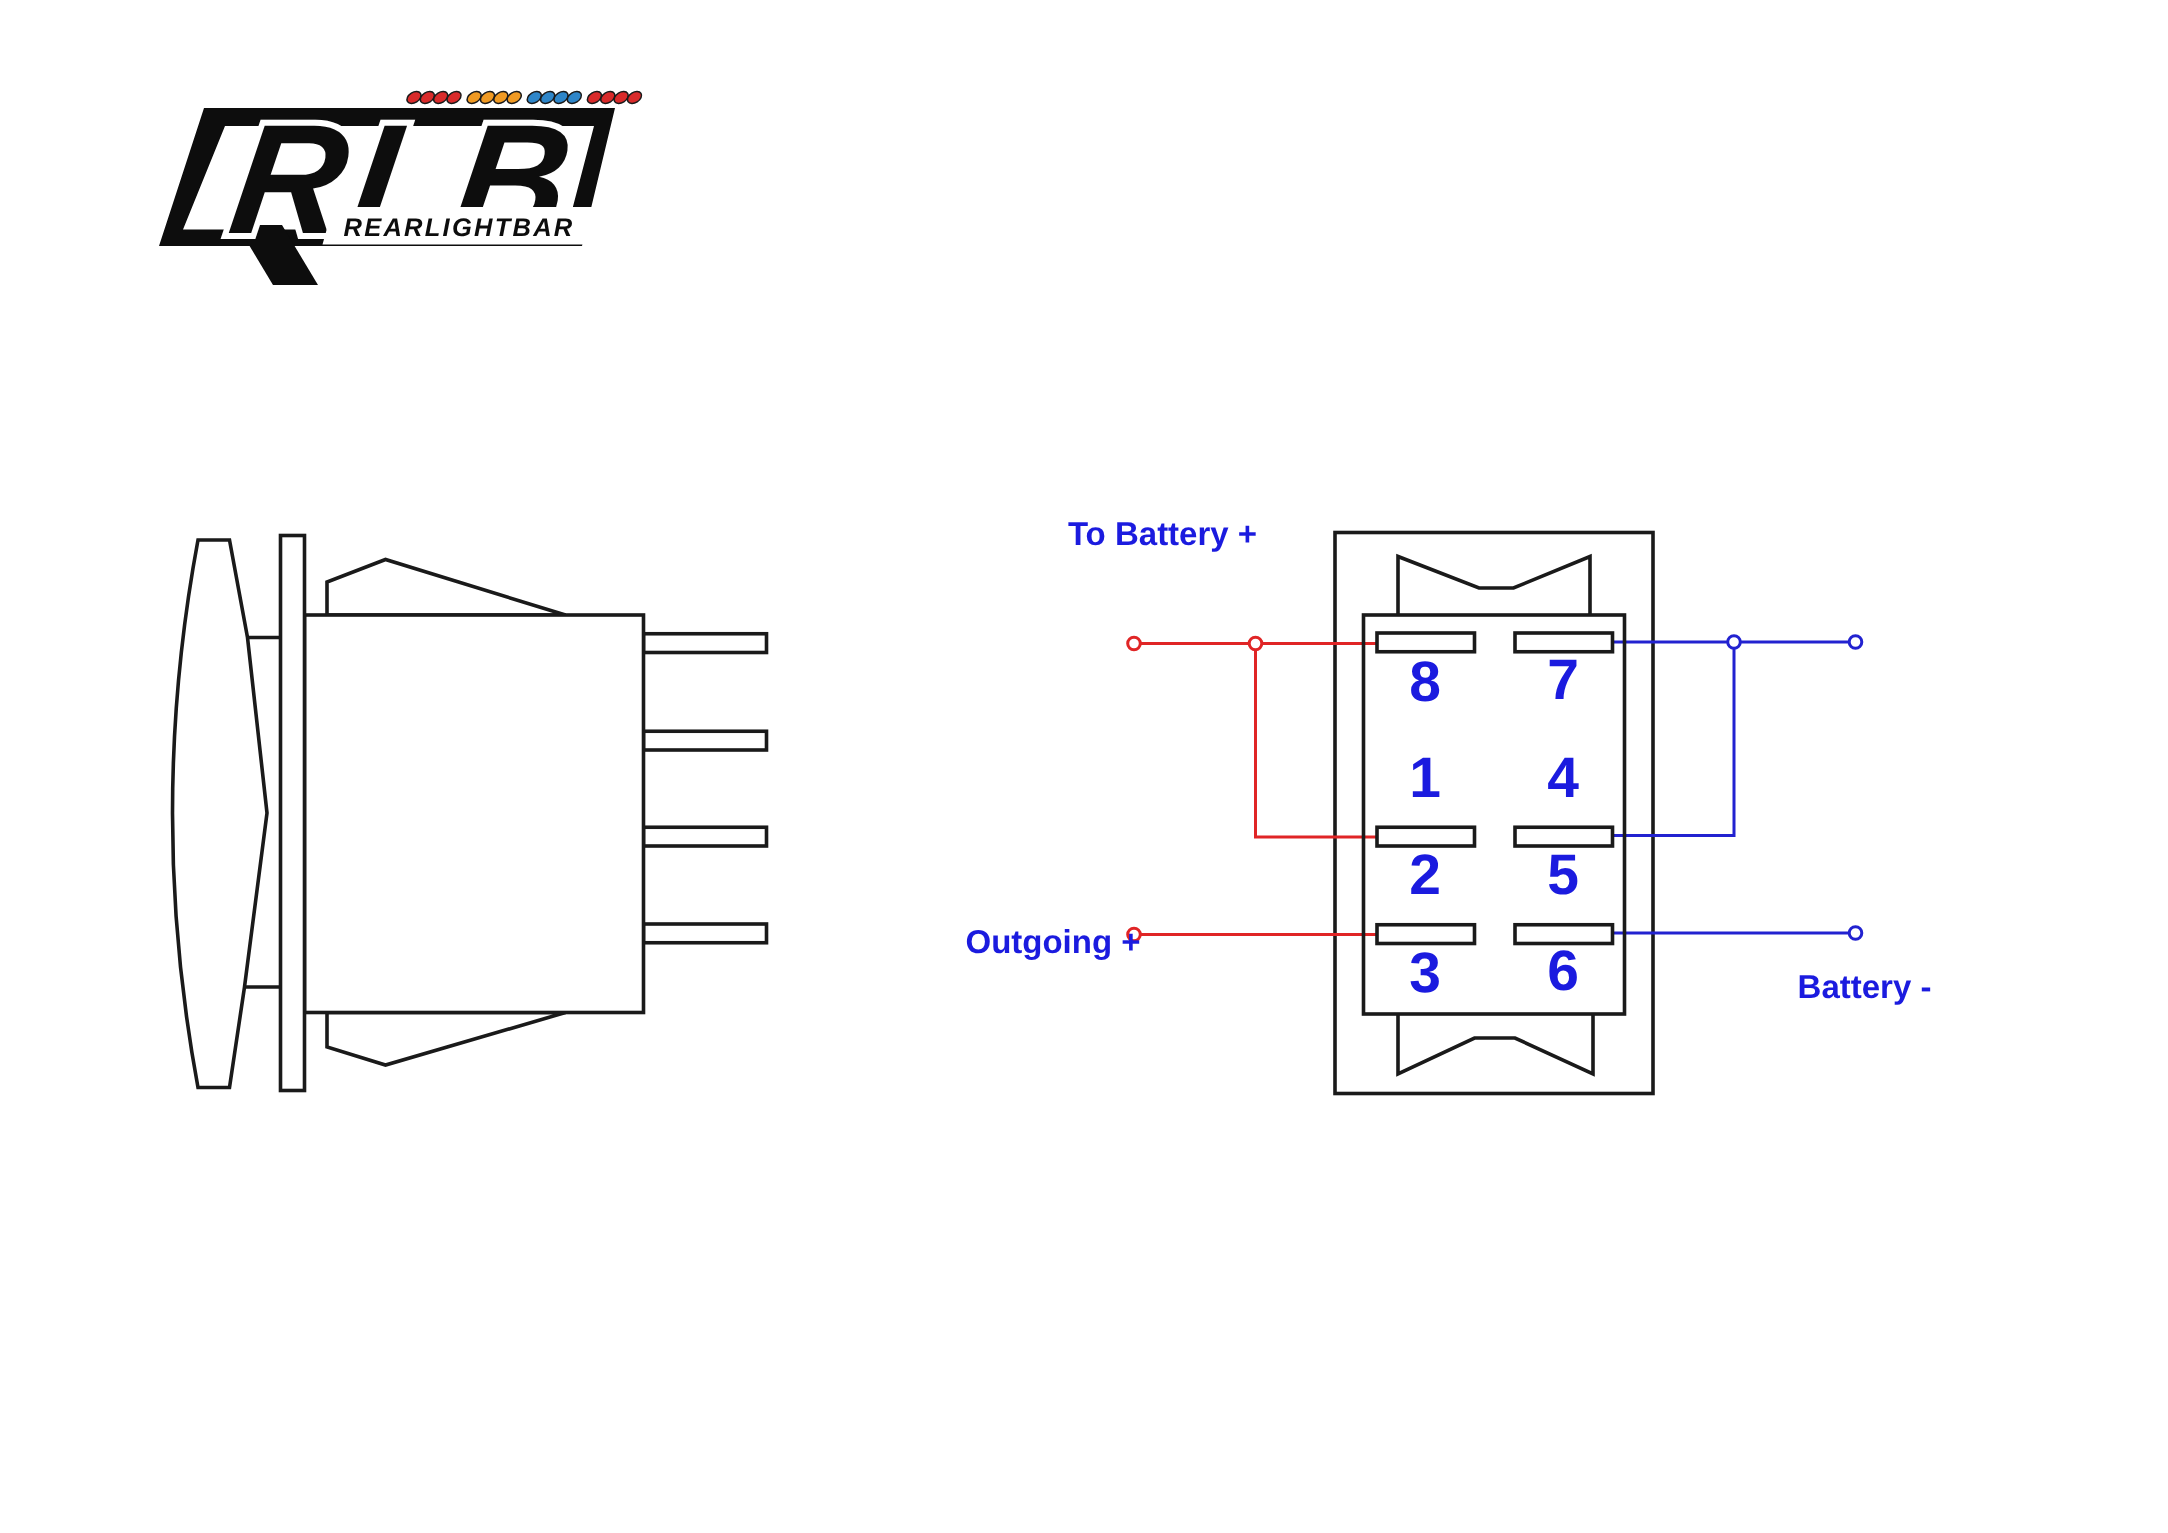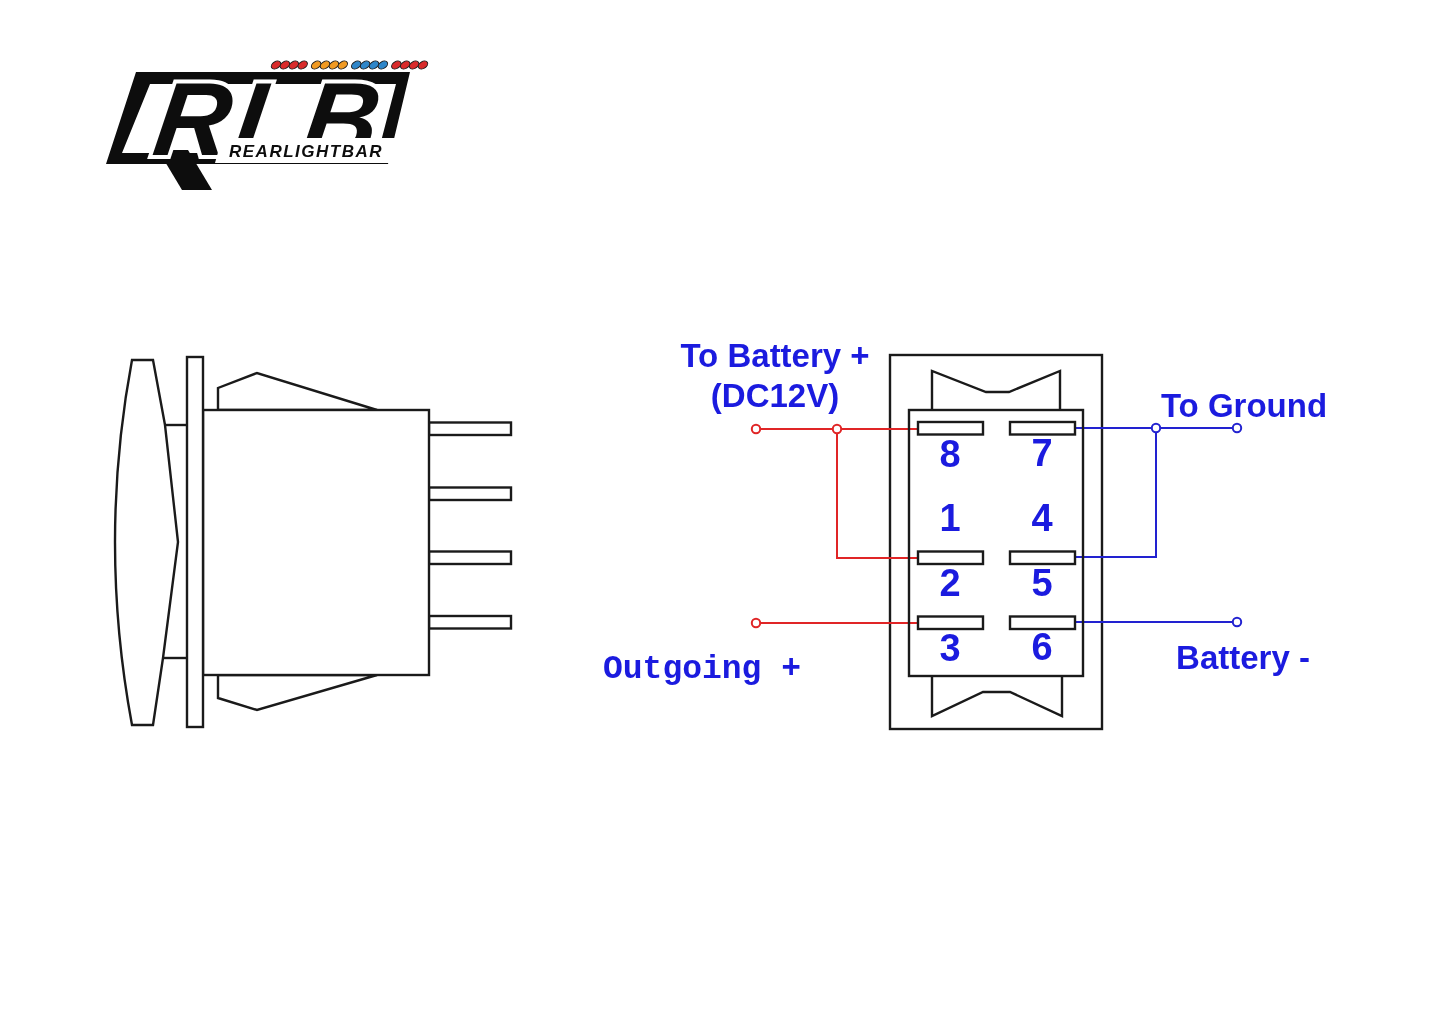--- a/index.html
+++ b/index.html
@@ -55,21 +55,21 @@
     font-family: "Liberation Sans", sans-serif;
     font-size: 38px;
     font-weight: bold;
     text-anchor: middle;
   }
 
   
   .wire-label {
     position: absolute;
     color: var(--label-blue, #1b1bdf);
-    font-size: 33px;
+    font-size: 22px;
     font-weight: bold;
     line-height: 40px;
     text-align: center;
     white-space: nowrap;
   }
 
   
   #logo-svg .logo-black { fill: #0d0d0d; }
   #logo-svg .logo-rlb-text {
     font-family: "Liberation Sans", sans-serif;
@@ -196,22 +196,20 @@
         <text class="pin-number" x="950" y="596">2</text>
         <text class="pin-number" x="1042" y="596">5</text>
         <text class="pin-number" x="950" y="661">3</text>
         <text class="pin-number" x="1042" y="660">6</text>
       </g>
     </g>
   </svg>
 
   <div class="wire-label" style="left:640px; top:336px; width:270px;">
     <div>To Battery +</div>
-    <div>(DC12V)</div>
   </div>
 
-  <div class="wire-label" style="left:1134px; top:386px; width:220px;">To Ground</div>
-
-  <div class="wire-label" style="left:592px; top:650px; width:220px;font-family:Liberation Mono, monospace;">Outgoing +</div>
+
+  <div class="wire-label" style="left:592px; top:608px; width:220px;">Outgoing +</div>
 
   <div class="wire-label" style="left:1133px; top:638px; width:220px;">Battery -</div>
 
 </div>
 
 </body></html>

